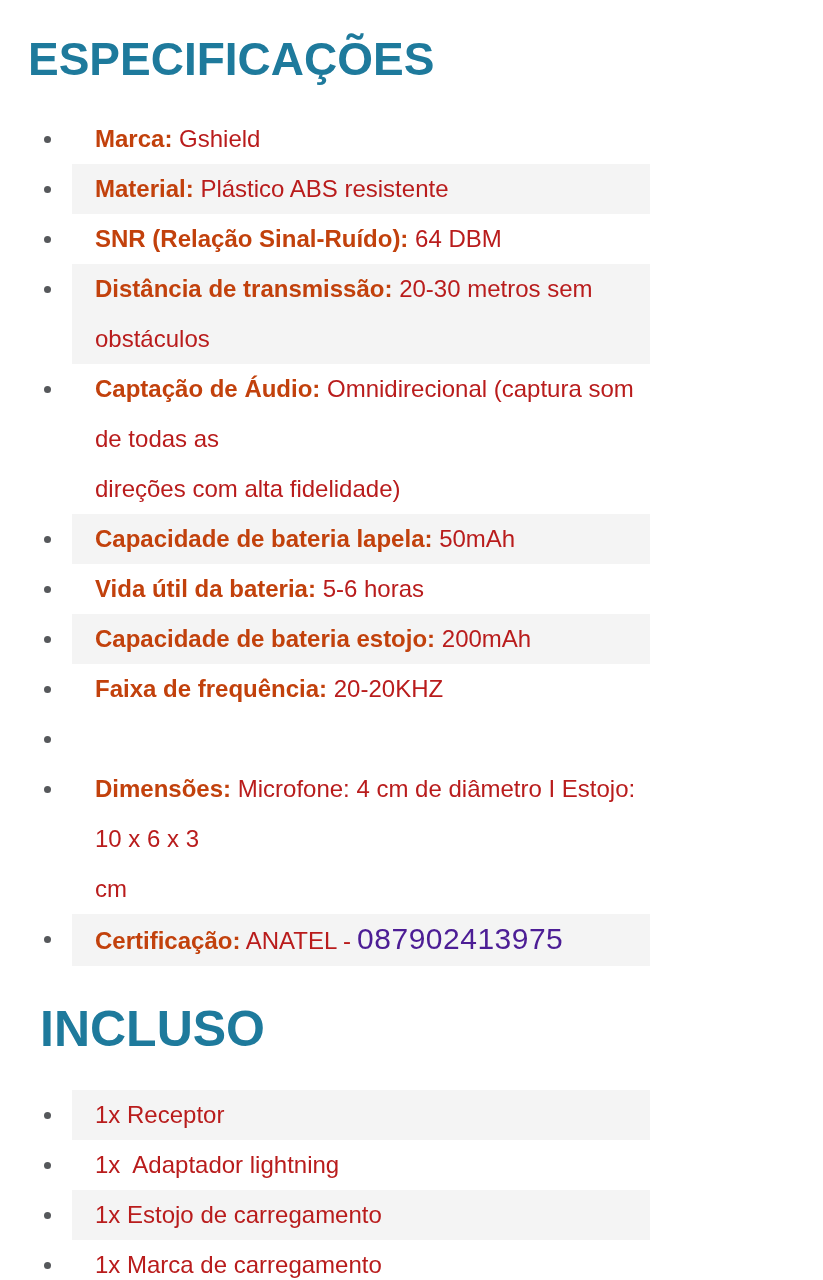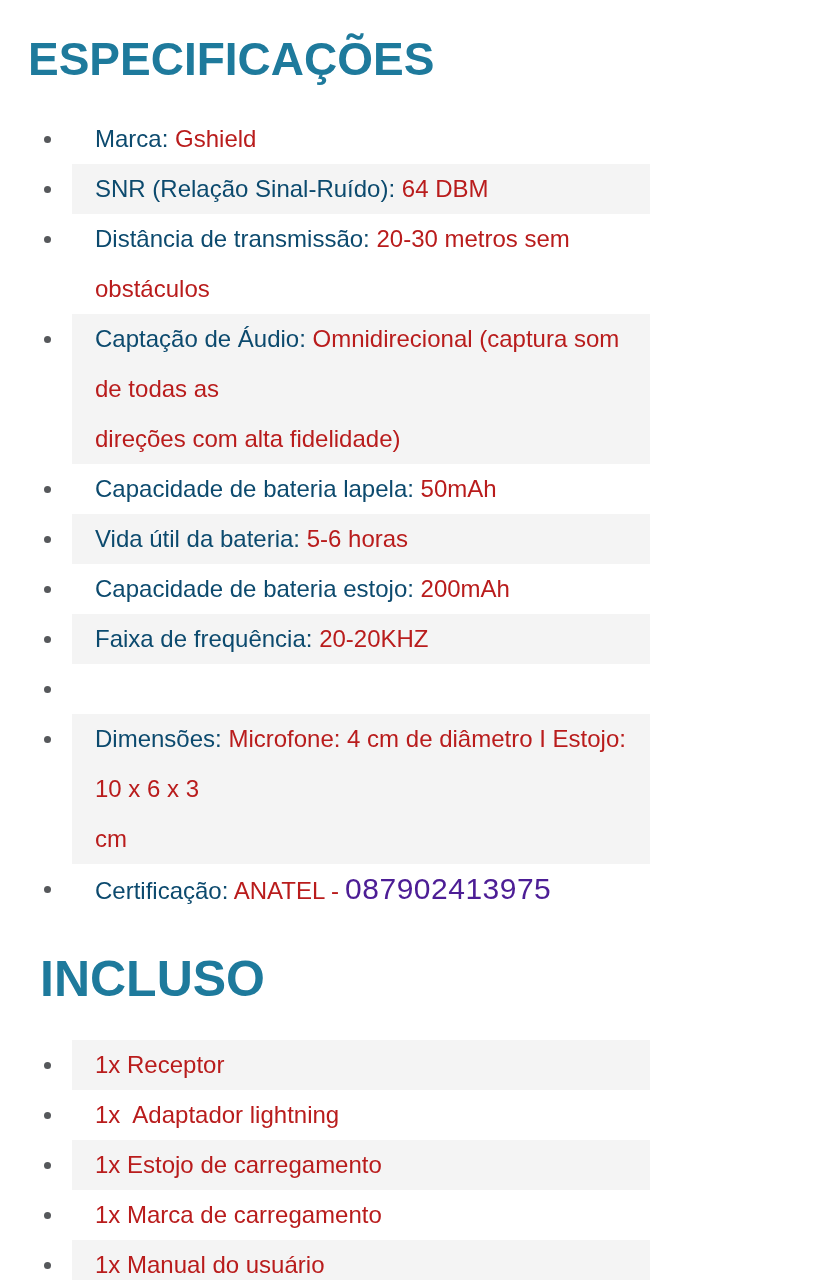--- a/index.html
+++ b/index.html
@@ -62,22 +62,22 @@
     padding: 0 6px 0 23px;
     line-height: 50px;
     font-size: 24px;
     color: #77797a;
     min-height: 50px;
   }
   
   #spec-list li:nth-child(even) .row-content   { background: #f4f4f4; }
   #incluso-list li:nth-child(odd) .row-content { background: #f4f4f4; }
   .lbl {
-    font-weight: normal;
-    color: #0c4a6e;
+    font-weight: bold;
+    color: #c2410c;
   }
   .val {
     color: #b91c1c;
     white-space: pre-wrap;
   }
   .val2 {
     color: #4c1d95;
     font-size: 30px;
     letter-spacing: 0.5px;
     margin-left: 6px;
@@ -95,20 +95,26 @@
         <li class="row">
           <span class="bullet-cell">
             <span class="dot"></span>
           </span>
           <div class="row-content"><span class="lbl">Marca:</span> <span class="val">Gshield</span></div>
         </li>
         <li class="row">
           <span class="bullet-cell">
             <span class="dot"></span>
           </span>
+          <div class="row-content"><span class="lbl">Material:</span> <span class="val">Plástico ABS resistente</span></div>
+        </li>
+        <li class="row">
+          <span class="bullet-cell">
+            <span class="dot"></span>
+          </span>
           <div class="row-content"><span class="lbl">SNR (Relação Sinal-Ruído):</span> <span class="val">64 DBM</span></div>
         </li>
         <li class="row">
           <span class="bullet-cell">
             <span class="dot"></span>
           </span>
           <div class="row-content"><span class="lbl">Distância de transmissão:</span> <span class="val">20-30 metros sem obstáculos</span></div>
         </li>
         <li class="row">
           <span class="bullet-cell">

